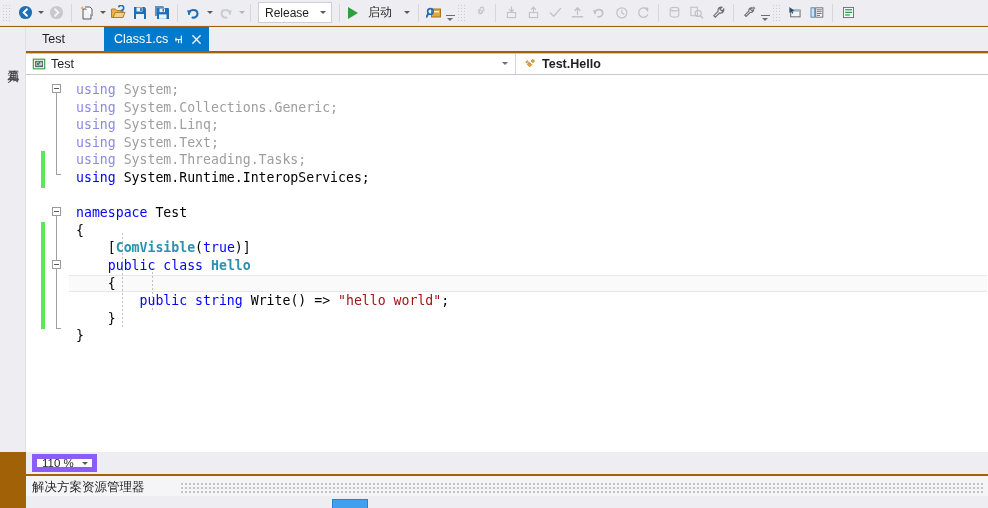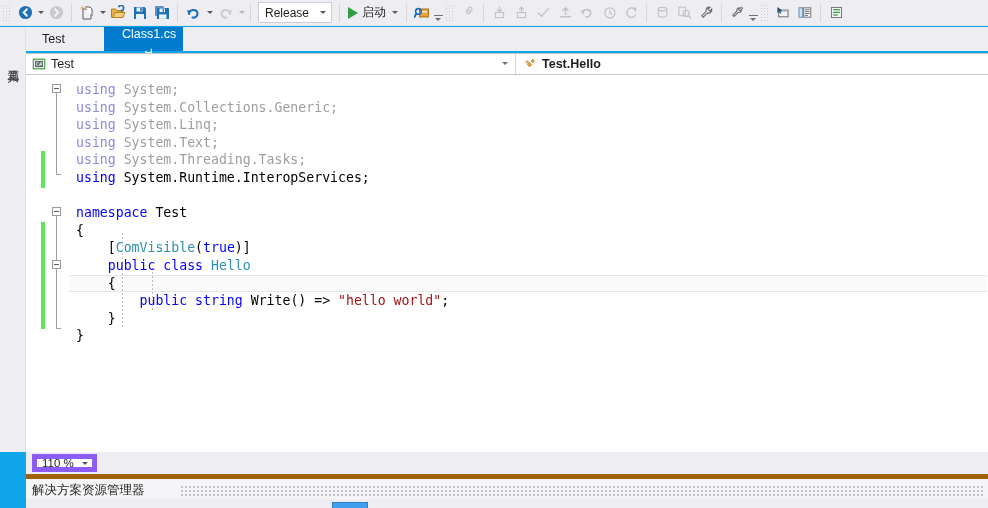--- a/index.html
+++ b/index.html
@@ -5,21 +5,21 @@
   * { box-sizing: border-box; }
   html, body {
     margin: 0; padding: 0;
     width: 988px; height: 508px;
     overflow: hidden;
     background: #EEEEF2;
     font-family: "Liberation Sans", sans-serif;
     -webkit-font-smoothing: antialiased;
   }
 
-  #app { position: relative; width: 988px; height: 508px; background: #0ea5e9; }
+  #app { position: relative; width: 988px; height: 508px; background: #a16207; }
 
   
   .toolbar {
     position: absolute; left: 0; top: 0; width: 988px; height: 26px;
     background: #EEEEF2;
     display: flex; align-items: center;
     border-bottom: 1px solid #E3E3E8;
   }
   .grip {
     width: 9px; height: 18px; margin: 0 3px 0 2px;
@@ -59,21 +59,21 @@
     height: 21px; background: #FFFFFF; border: 1px solid #CCCEDB;
     display: flex; align-items: center; justify-content: space-between;
     padding: 0 4px 0 6px; margin: 0 3px;
     font-size: 12px; color: #1E1E1E; cursor: default;
   }
   .tcombo .lbl { white-space: nowrap; overflow: hidden; }
   .tcombo-release { width: 74px; }
   .tcombo-cpu { width: 118px; }
 
   .runbtn {
-    height: 22px; display: flex; align-items: center; gap: 4px;
+    height: 22px; display: flex; align-items: center; gap: 10px;
     padding: 0 3px 0 4px; cursor: default; font-size: 12px; color: #1E1E1E;
   }
   .play {
     width: 0; height: 0;
     border-top: 6px solid transparent; border-bottom: 6px solid transparent;
     border-left: 10px solid #2E9E42;
   }
 
   
   .tabstrip {
@@ -81,22 +81,21 @@
     background: #EEEEF2;
   }
   .tab {
     position: absolute; top: 0; height: 24px;
     display: flex; align-items: center; gap: 6px;
     padding: 0 8px; font-size: 12.5px; cursor: default; white-space: nowrap;
   }
   .tab-inactive { left: 8px; color: #1E1E1E; background: transparent; }
   .tab-active {
     left: 78px; background: #007ACC; color: #FFFFFF;
-    padding: 0 7px 0 18px;
-    flex-direction: column;
+    padding: 0 7px 0 10px;
   }
   .tab-icon { display: flex; align-items: center; }
   .pin-ico, .close-ico { opacity: .95; }
 
   
   .navbar {
     position: absolute; left: 26px; top: 53px; width: 962px; height: 22px;
     background: #FFFFFF; border-top: 1px solid #C8C8CC; border-bottom: 1px solid #C8C8CC;
     display: flex; align-items: stretch;
   }
@@ -179,39 +178,39 @@
     position: absolute; width: 1px; z-index: 1;
     background-image: linear-gradient(#BFBFBF 50%, transparent 50%);
     background-size: 1px 4px;
   }
 
   
   .kw   { color: #0000FF; }
   .kwu  { color: #8A8AE0; }   
   .plain{ color: #000000; }
   .plainu { color: #9E9E9E; } 
-  .type { color: #2B91AF; }
+  .type { color: #2B91AF; font-weight: bold; }
   .str  { color: #A31515; }
 
   
   .zoombar {
     position: absolute; left: 26px; top: 452px; width: 962px; height: 22px;
     background: #EEEEF2;
   }
   .zoomcombo {
     position: absolute; left: 6px; top: 2px; width: 65px; height: 18px;
     background: #FFFFFF; border: 5px solid #8b5cf6;
     display: flex; align-items: center; justify-content: space-between;
     padding: 0 3px 0 5px; font-size: 11.5px; color: #1E1E1E; cursor: default;
   }
 
   
   .botpanel {
     position: absolute; left: 26px; top: 474px; width: 962px; height: 34px;
-    background: #F5F5F7; border-top: 5px solid #a16207;
+    background: #F5F5F7; border-top: 2px solid #a16207;
   }
   .bot-title {
     position: absolute; left: 6px; top: 3px;
     font-size: 12.5px; color: #1E1E1E; white-space: nowrap;
     font-family: "DejaVu Sans", sans-serif;
   }
   .bot-dots {
     position: absolute; left: 154px; top: 6px; right: 4px; height: 11px;
     background-image: radial-gradient(#C2C2C9 40%, transparent 41%);
     background-size: 4px 4px;

